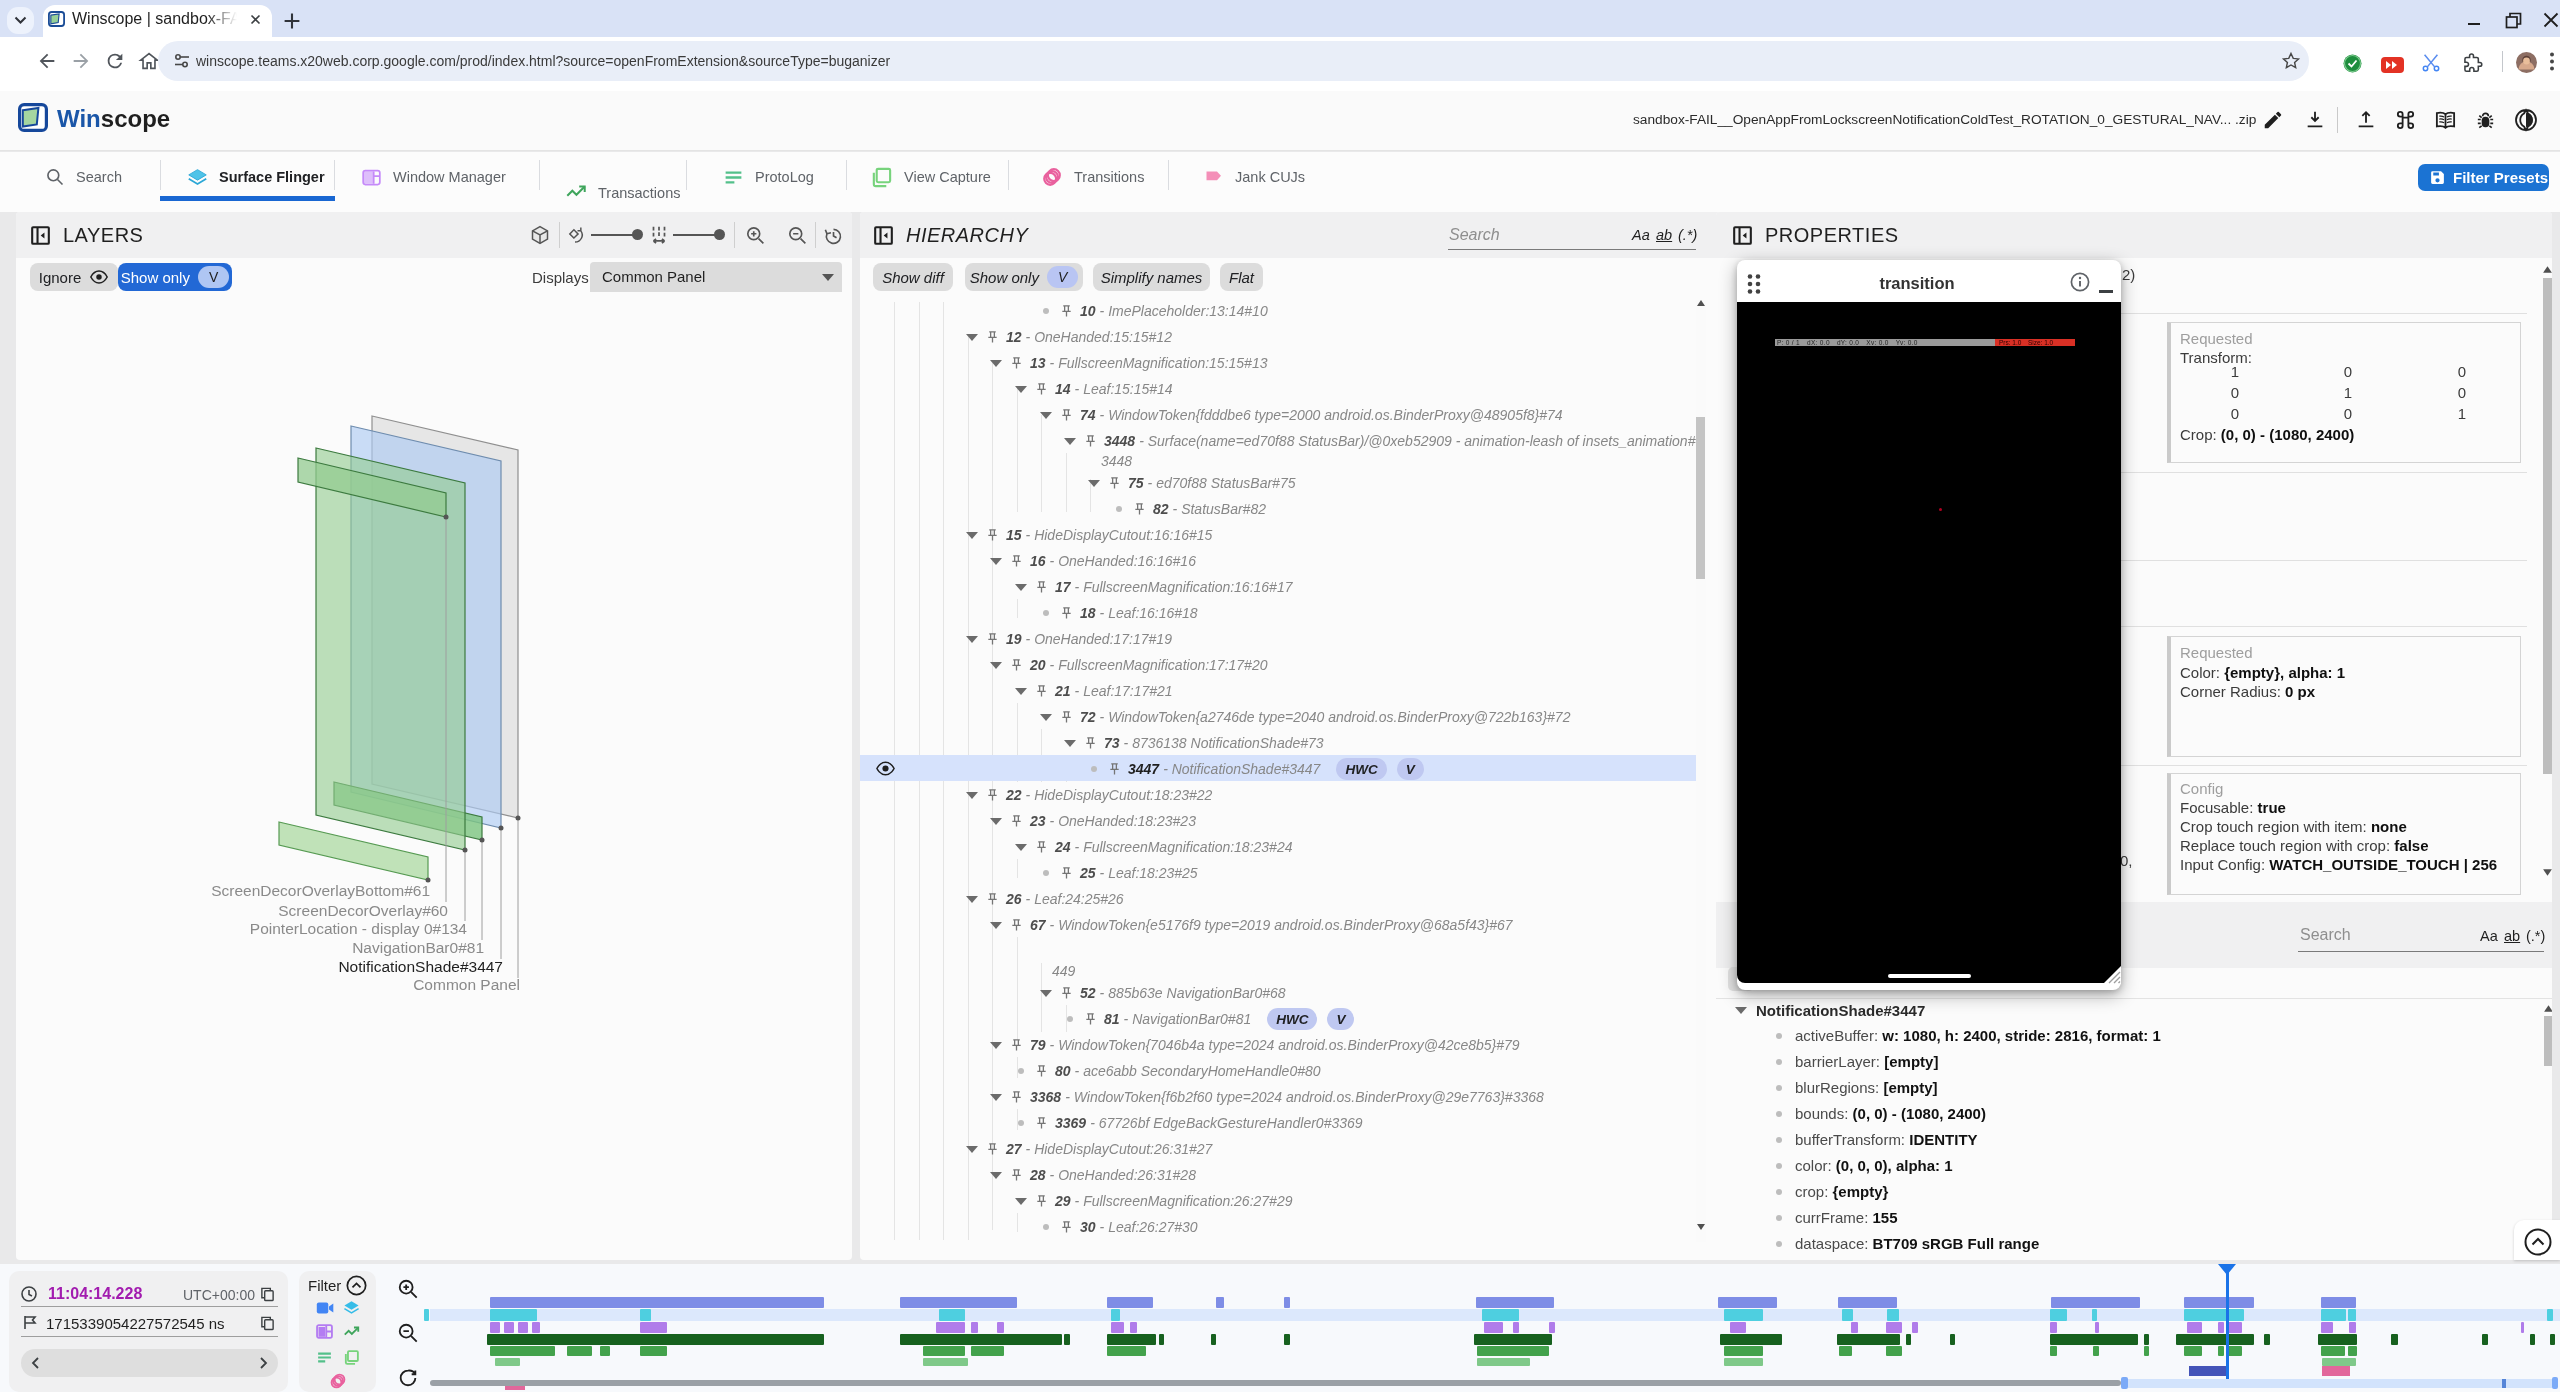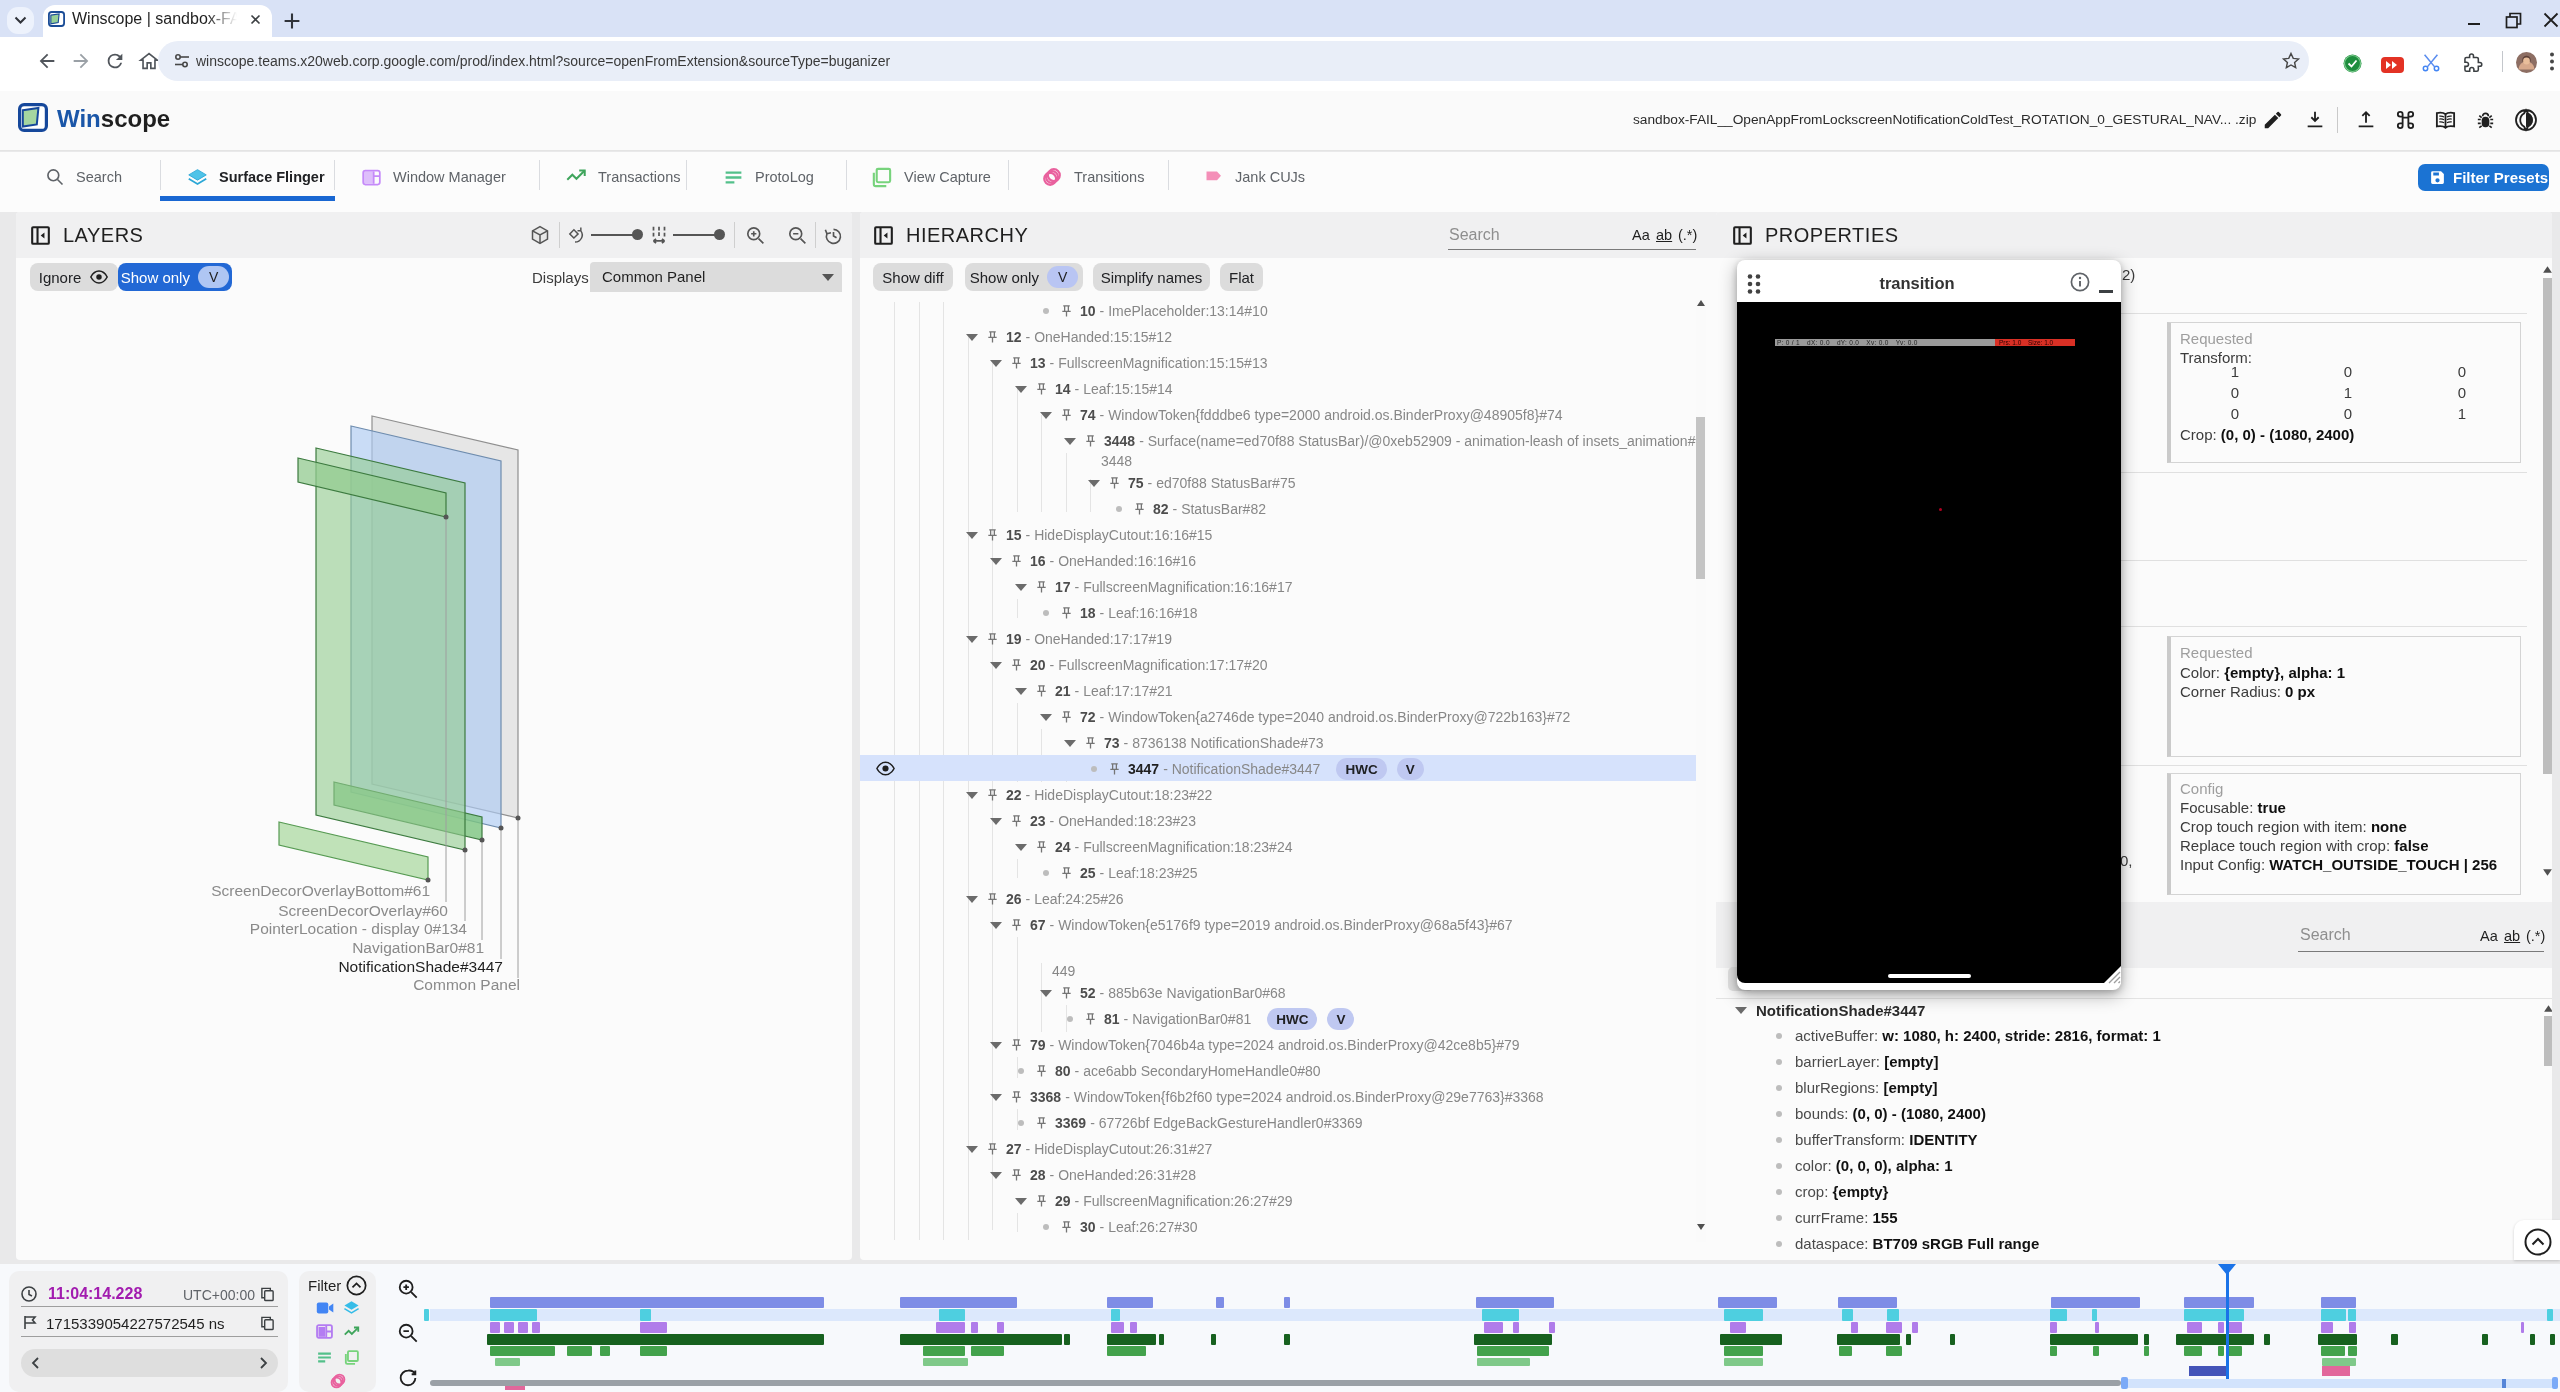--- a/index.html
+++ b/index.html
@@ -185,21 +185,21 @@
       </div>
 <div class="abs" style="left:160px;top:196px;width:175px;height:5px;background:#1967D2;"></div>
 <div class="navtab" style="left:361px;top:155px;">
   <svg width="21" height="21" viewBox="0 0 24 24">
           <rect x="2.5" y="4" width="19" height="16" rx="2.5" fill="none" stroke="#C58AF9" stroke-width="2"></rect>
           <path d="M14.5 5 V19 M15 10.5 H21" stroke="#C58AF9" stroke-width="2"></path>
           <rect x="3.5" y="5" width="11" height="14" fill="#C58AF9" opacity=".55"></rect>
         </svg>
   <span>Window Manager</span>
       </div>
-<div class="navtab" style="left:565px;top:155px;">
+<div class="navtab" style="left:565px;top:171px;">
   <svg width="22" height="22" viewBox="0 0 24 24">
           <path d="M2.5 15 L8 9.5 L12.5 14 L21.5 5" fill="none" stroke="#3FA55C" stroke-width="2.2"></path>
           <path d="M15.5 5 H21.5 V11" fill="none" stroke="#3FA55C" stroke-width="2.2"></path>
         </svg>
   <span>Transactions</span>
       </div>
 <div class="navtab" style="left:723px;top:155px;justify-content:flex-end;">
   <svg width="21" height="21" viewBox="0 0 24 24">
           <path d="M3 6.5 H21 M3 12 H21 M3 17.5 H13" stroke="#53C08A" stroke-width="2.6"></path>
         </svg>
@@ -312,21 +312,21 @@
       <text x="414" y="684">ScreenDecorOverlayBottom#61</text>
       <text x="432" y="704">ScreenDecorOverlay#60</text>
       <text x="451" y="722">PointerLocation - display 0#134</text>
       <text x="468" y="741">NavigationBar0#81</text>
       <text x="487" y="760" fill="#1F1F1F">NotificationShade#3447</text>
       <text x="504" y="778">Common Panel</text>
     </g>
   </svg>
 </div>
 
-<div class="panel" id="hier" style="left:860px;width:1023px;">
+<div class="panel" id="hier" style="left:860px;width:1023px;font-style:italic;">
   <div class="phead"></div>
   <div class="ptitle" style="left:13px;">
     <svg width="21" height="21" viewBox="0 0 24 24">
             <rect x="2.5" y="2.5" width="19" height="19" rx="1" fill="none" stroke="#1F1F1F" stroke-width="2.4"></rect>
             <path d="M8.6 3 V21" stroke="#1F1F1F" stroke-width="2.4"></path>
             <path d="M16.5 8.5 L12.2 12 L16.5 15.5 Z" fill="#1F1F1F"></path>
           </svg>
     HIERARCHY</div>
   <div class="abs" style="left:589px;top:14px;font-size:16px;color:#8E8E8E;">Search</div>
   <div class="abs" style="left:588px;top:37px;width:248px;height:1px;background:#7A7A7A;"></div>

